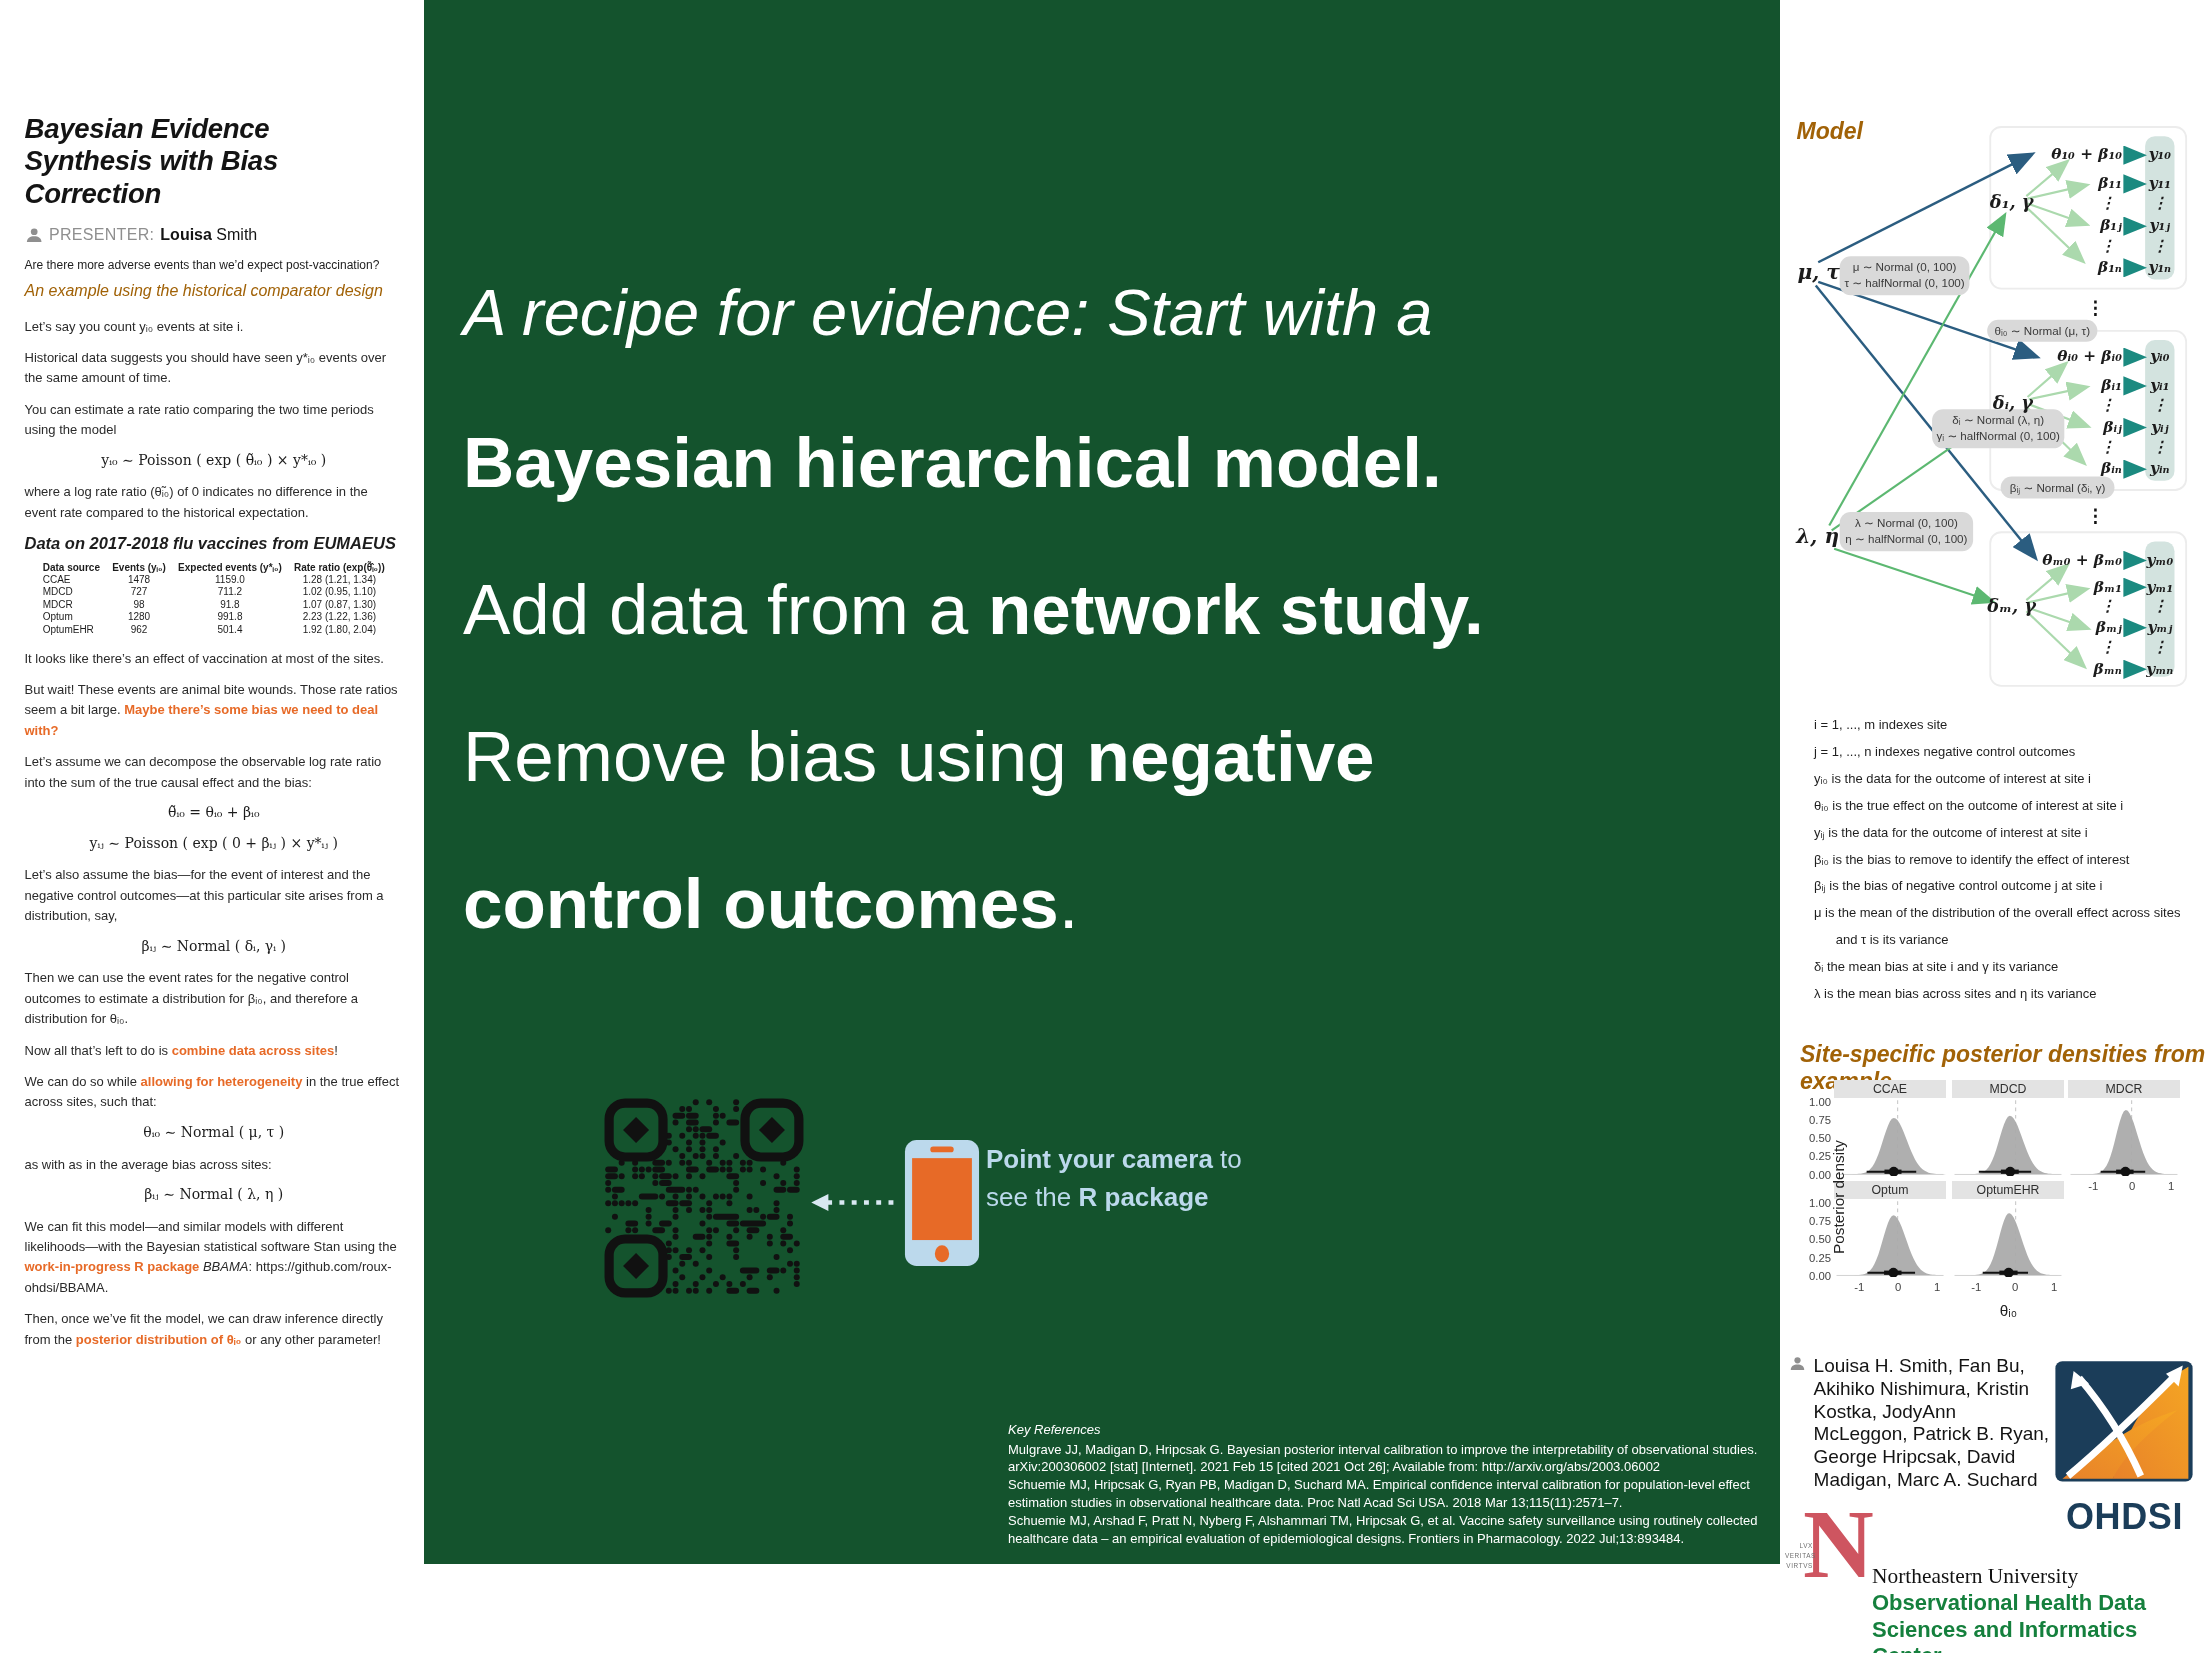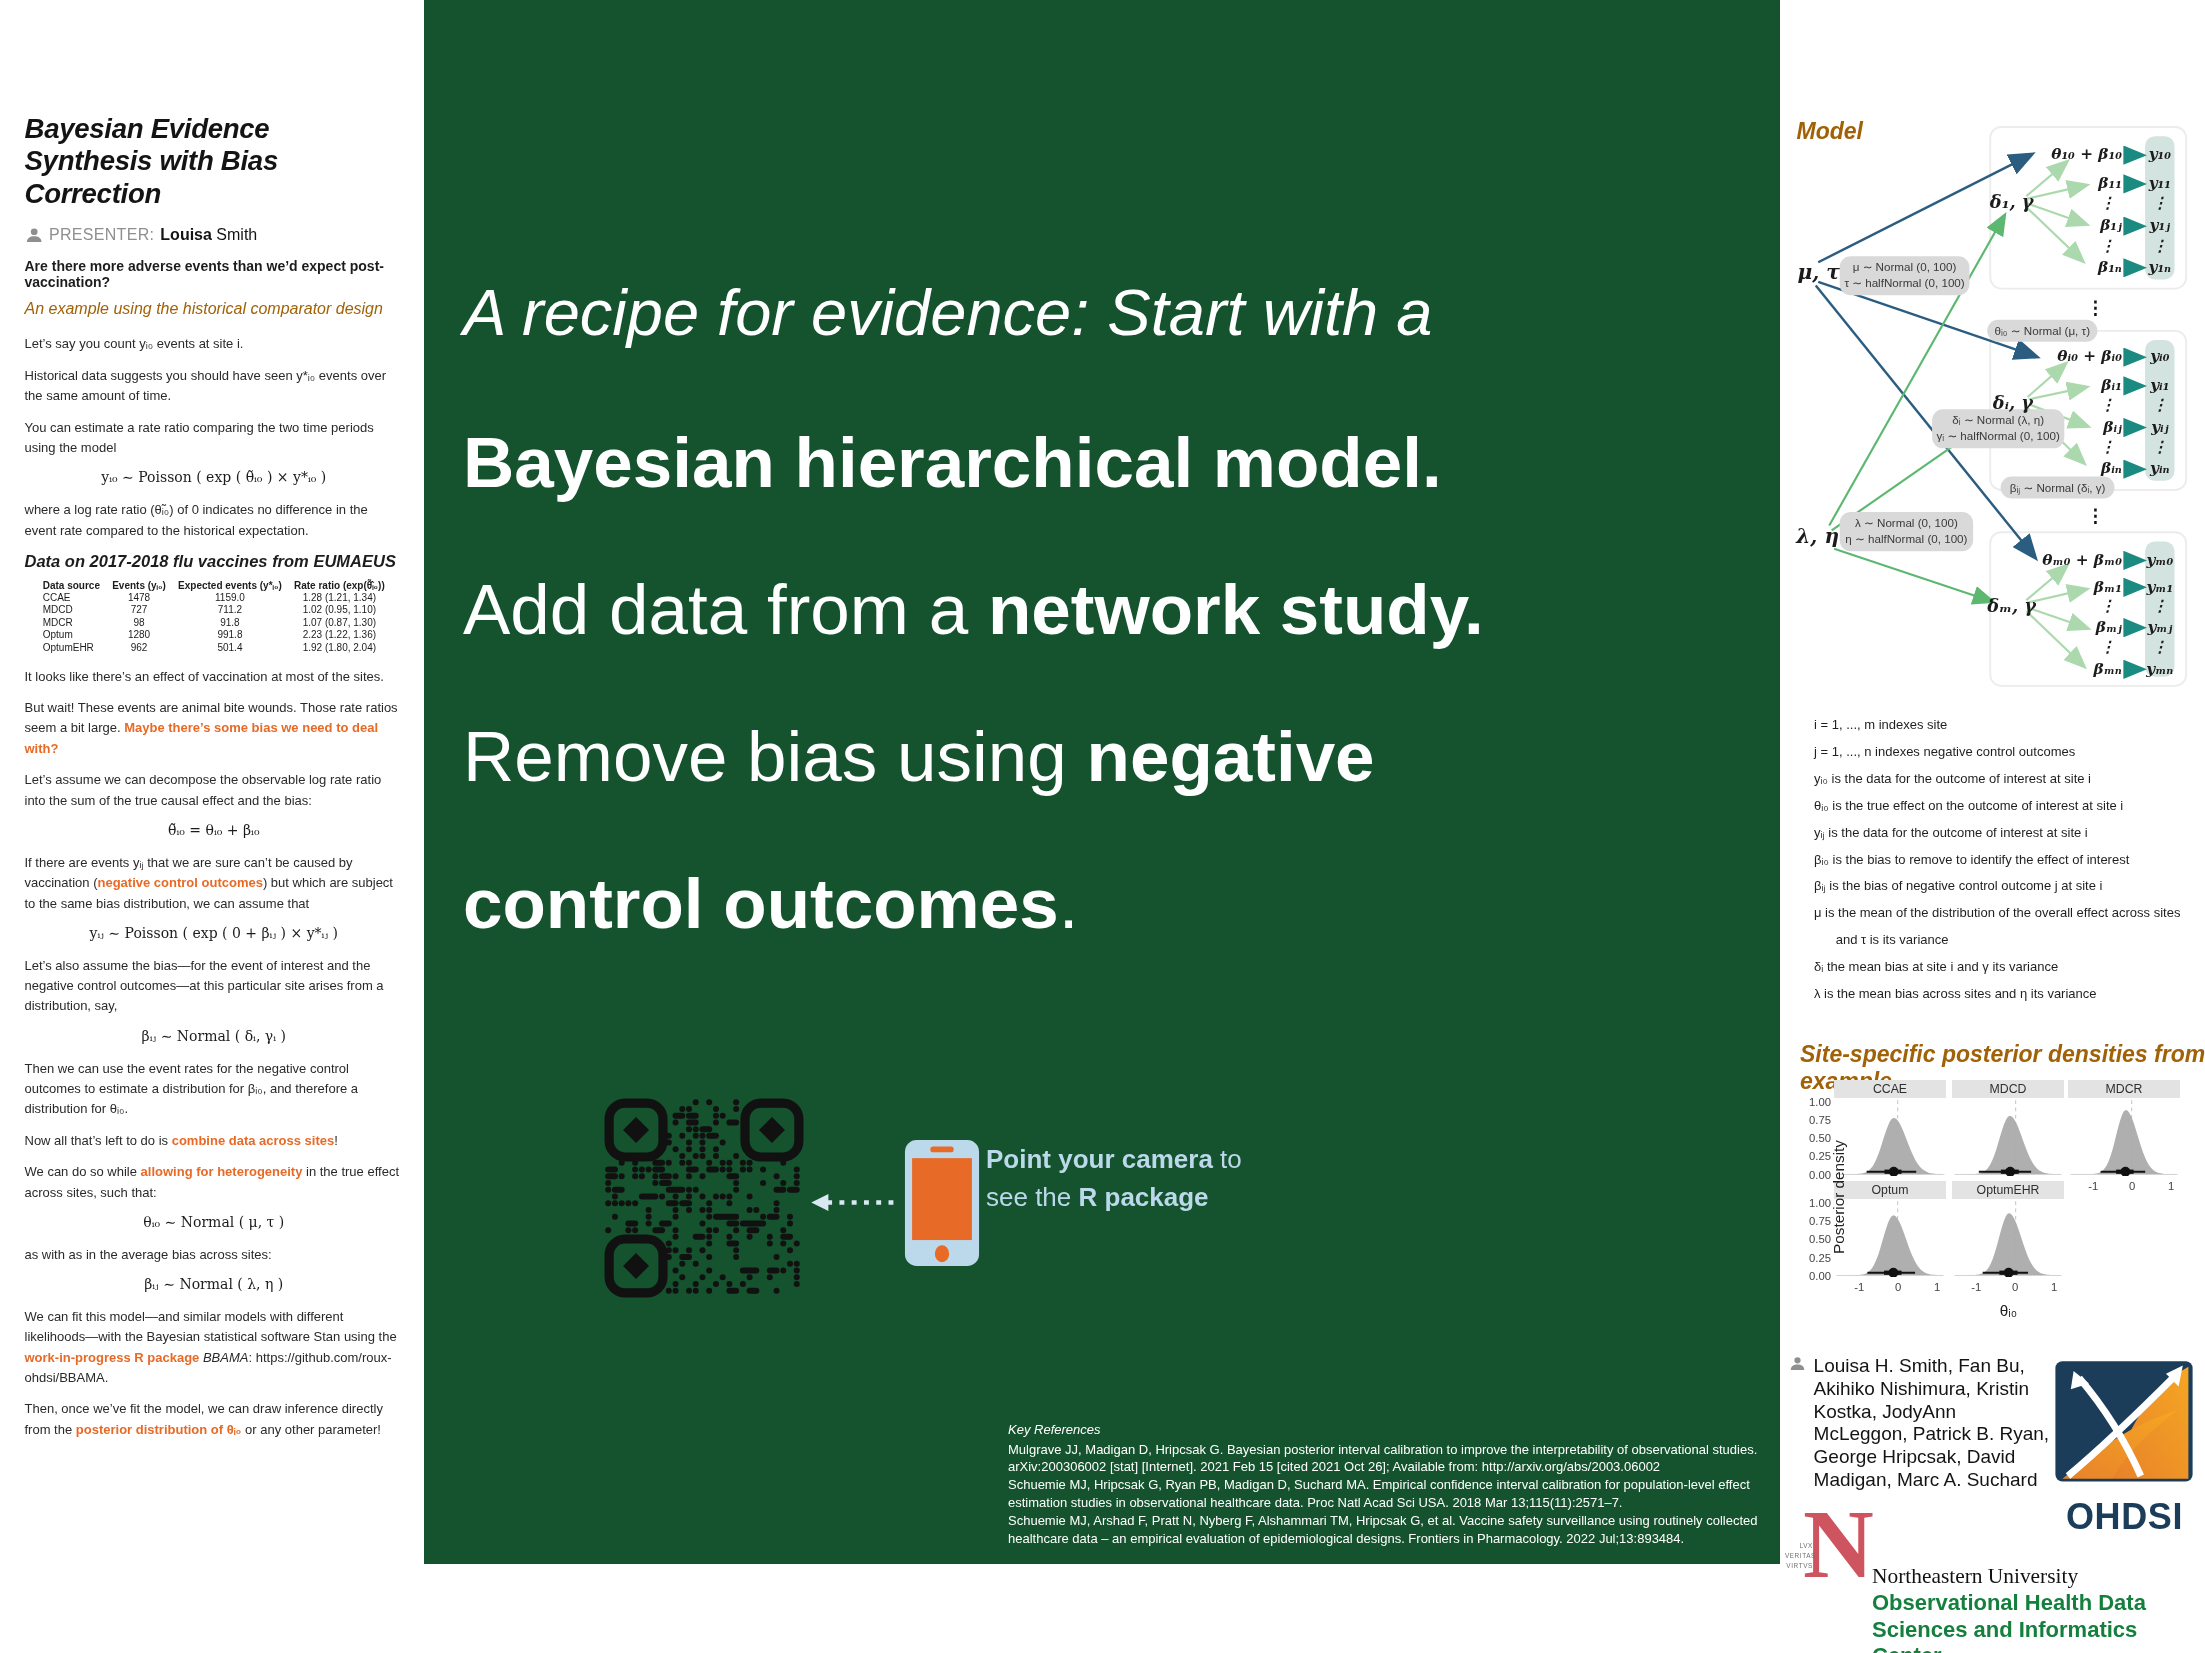--- a/index.html
+++ b/index.html
@@ -9,21 +9,21 @@
   #left-panel{position:absolute;left:0;top:0;width:424px;height:1654px;background:#fff;
               padding:113px 21px 0 24.5px;box-sizing:border-box;}
   #center-panel{position:absolute;left:424px;top:0;width:1356px;height:1564px;background:#14532d;}
   #right-panel{position:absolute;left:1780px;top:0;width:426px;height:1654px;background:#fff;}
   
   .h1{font-size:27.6px;line-height:1.17;font-weight:700;font-style:italic;color:#141414;letter-spacing:-0.3px;margin:0 0 16px 0;}
   .presenter{display:flex;align-items:center;gap:6.1px;font-size:16px;margin:0 0 14.7px 0;}
   .presenter .plabel{color:#8f8f8f;letter-spacing:0.3px;}
   .presenter .pname{color:#141414;}
   .presenter .pname b{font-weight:700;}
-  .q{font-size:14px;line-height:1.12;color:#1d1d1d;margin:0 0 9.8px 0;font-weight:700;}
+  .q{font-size:12px;line-height:1.12;color:#1d1d1d;margin:0 0 9.8px 0;font-weight:400;}
   .sub{font-size:16px;line-height:1.15;font-style:italic;color:#a16207;margin:0 0 16px 0;font-weight:400;}
   .p{font-size:13px;line-height:1.57;margin:0 0 11px 0;color:#2a2a2a;}
   .formula{font-family:"DejaVu Serif","DejaVu Sans",serif;font-size:14px;text-align:center;
            margin:3.7px 0 14.7px 0;color:#1c1c1c;}
   .dathead{font-size:16.5px;font-style:italic;font-weight:700;color:#1d1d1d;margin:1.2px 0 8.6px 0;}
   .seg-hl{color:#E76A27;font-weight:700;}
   .seg-b{font-weight:700;}
   .seg-i{font-style:italic;}
   table.data{border-collapse:collapse;margin:0 auto 12.3px auto;font-size:10px;color:#1c1c1c;}
   table.data th{font-weight:700;padding:0.6px 6.1px;text-align:center;white-space:nowrap;}
@@ -141,21 +141,20 @@
           <td>501.4</td>
           <td>1.92 (1.80, 2.04)</td>
         </tr>
       </tbody>
     </table>
 
   <p class="p">It looks like there’s an effect of vaccination at most of the sites.</p>
   <p class="p"><span>But wait!  These events are animal bite wounds.  Those rate ratios seem a bit large. </span><span class="seg-hl">Maybe there’s some bias we need to deal with?</span></p>
   <p class="p">Let’s assume we can decompose the observable log rate ratio into the sum of the true causal effect and the bias:</p>
   <div class="formula">θ̃ᵢ₀ = θᵢ₀ + βᵢ₀</div>
-  <p class="p"><span>If there are events yᵢⱼ that we are sure can’t be caused by vaccination (</span><span class="seg-hl">negative control outcomes</span><span>) but which are subject to the same bias distribution, we can assume that</span></p>
   <div class="formula">yᵢⱼ ∼ Poisson ( exp ( 0 + βᵢⱼ ) × y*ᵢⱼ )</div>
   <p class="p">Let’s also assume the bias—for the event of interest and the negative control outcomes—at this particular site arises from a distribution, say,</p>
   <div class="formula">βᵢⱼ ∼ Normal ( δᵢ, γᵢ )</div>
   <p class="p">Then we can use the event rates for the negative control outcomes to estimate a distribution for βᵢ₀, and therefore a distribution for θᵢ₀.</p>
   <p class="p"><span>Now all that’s left to do is </span><span class="seg-hl">combine data across sites</span><span>!</span></p>
   <p class="p"><span>We can do so while </span><span class="seg-hl">allowing for heterogeneity</span><span> in the true effect across sites, such that:</span></p>
   <div class="formula">θᵢ₀ ∼ Normal ( μ, τ )</div>
   <p class="p">as with as in the average bias across sites:</p>
   <div class="formula">βᵢⱼ ∼ Normal ( λ, η )</div>
   <p class="p"><span>We can fit this model—and similar models with different likelihoods—with the Bayesian statistical software Stan using the </span><span class="seg-hl">work-in-progress R package</span><span> </span><span class="seg-i">BBAMA</span><span>: https://github.com/roux-ohdsi/BBAMA.</span></p>

